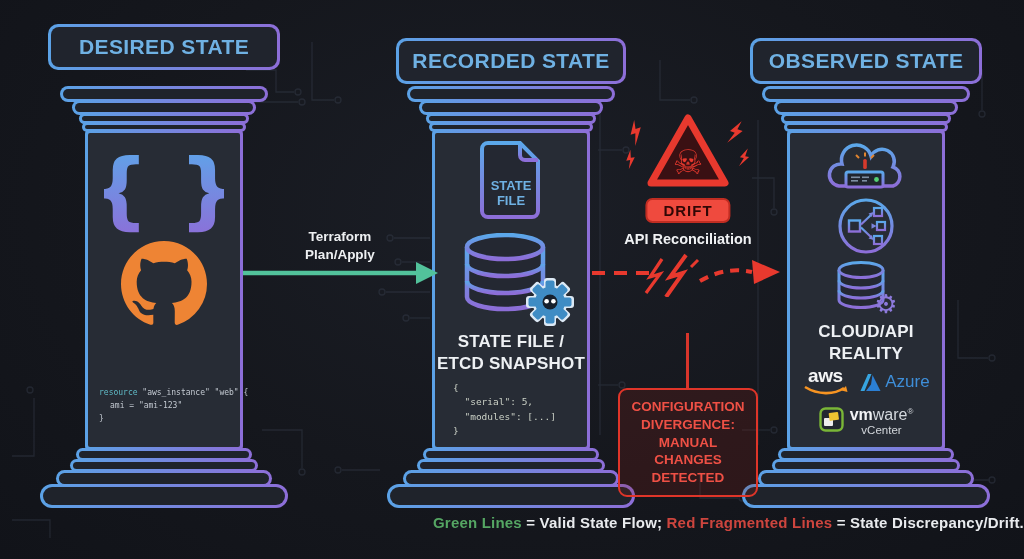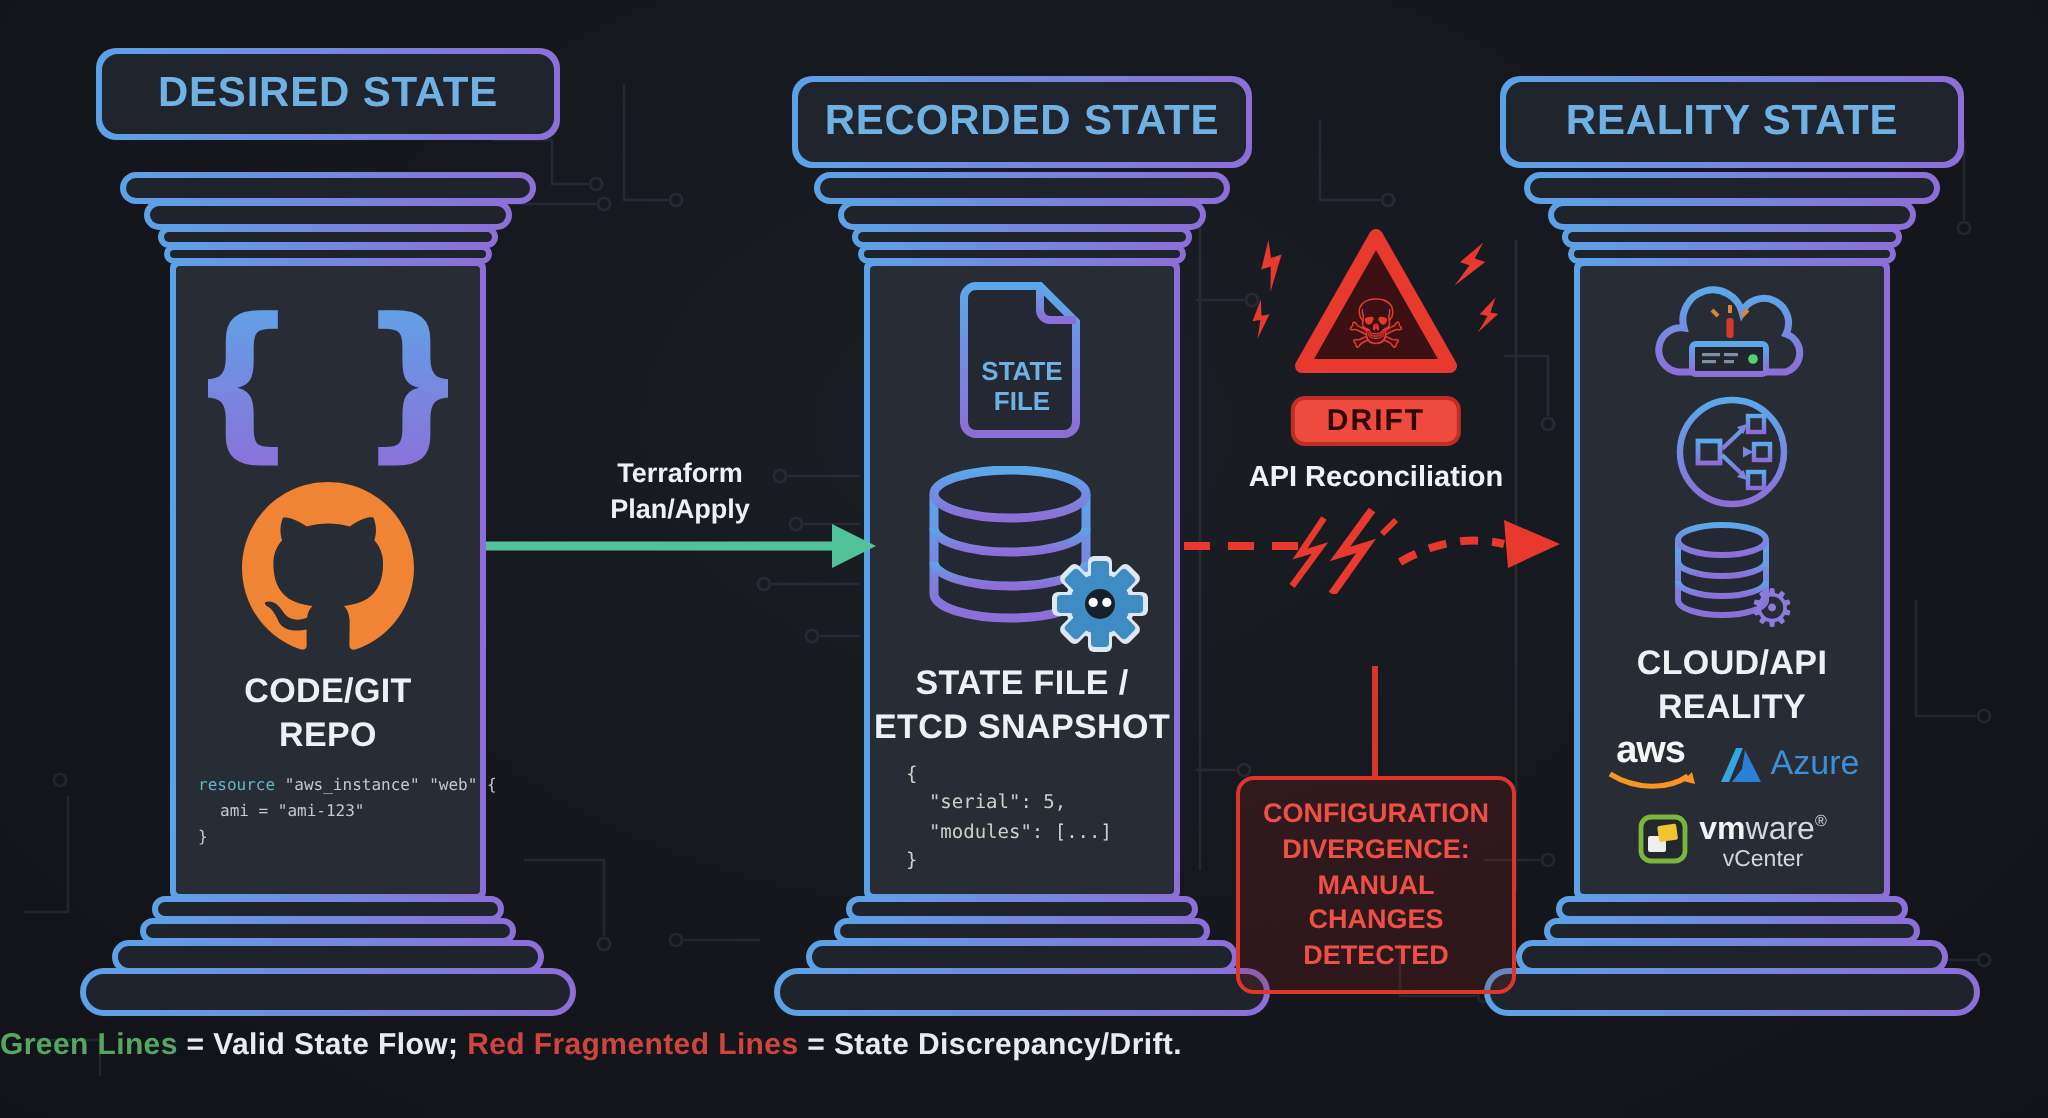--- a/index.html
+++ b/index.html
@@ -23,21 +23,21 @@
   .kw{color:#5fb9c5;}
   .indent{padding-left:11px;}
   .snippet{position:absolute;font-family:"DejaVu Sans Mono",monospace;font-size:9.5px;color:#cbd1c6;white-space:pre;line-height:1.5;}
   .flow-label{position:absolute;transform:translateX(-50%);text-align:center;color:#eef0f2;font-weight:bold;font-size:13.5px;line-height:1.35;white-space:pre-line;z-index:3;}
   .badge{position:absolute;transform:translateX(-50%);background:#ef4a3e;color:#310705;font-weight:bold;border-radius:7px;border:2px solid #c02d22;white-space:nowrap;z-index:3;}
   .badge.drift{font-size:15px;padding:2px 16px;letter-spacing:1px;}
   .badge.disconnect{font-size:18px;padding:4px 13px;letter-spacing:0.5px;}
   .red-box{position:absolute;transform:translateX(-50%);border:2.5px solid #e03529;border-radius:9px;background:rgba(148,28,22,0.20);color:#ef5045;font-weight:bold;font-size:13.5px;text-align:center;white-space:pre-line;line-height:1.32;padding:8px 9px;z-index:3;}
   .connector{position:absolute;background:#d8352b;z-index:3;}
   .api-label{position:absolute;transform:translateX(-50%);color:#f0f2f4;font-weight:bold;font-size:14.5px;white-space:nowrap;z-index:3;}
-  .legend{position:absolute;left:0;right:0;top:514px;text-align:left;font-weight:bold;font-size:15px;color:#e9ebee;letter-spacing:0.2px;z-index:3;}
+  .legend{position:absolute;left:0;right:0;top:514px;text-align:right;font-weight:bold;font-size:15px;color:#e9ebee;letter-spacing:0.2px;z-index:3;}
   .lg-green{color:#55a663;}
   .lg-red{color:#cd453e;}
   .filelabel{font-family:"Liberation Sans",sans-serif;font-weight:bold;}
   .logo-row{position:absolute;left:0;width:100%;display:flex;justify-content:center;align-items:center;gap:12px;z-index:3;}
   .aws-block{display:flex;flex-direction:column;align-items:center;}
   .aws-text{color:#f4f5f6;font-weight:bold;font-size:19px;letter-spacing:-0.5px;line-height:0.9;}
   .azure-block{display:flex;align-items:center;gap:4px;}
   .azure-text{color:#3e8ed8;font-size:17px;font-weight:normal;}
   .vmware-block{display:flex;align-items:flex-start;gap:6px;}
   .vmware-line1{color:#f2f3f5;font-size:16px;line-height:1.05;}
@@ -134,22 +134,20 @@
         <div class="icon-wrap" style="top:6px;">
           <svg width="120" height="100">
             <text x="60" y="80" text-anchor="middle" font-family="DejaVu Sans" font-weight="bold" font-size="84" fill="url(#gradV)">{ }</text>
           </svg>
         </div>
         <div class="icon-wrap" style="top:108px;">
           <svg width="86" height="86" viewBox="0 0 16 16">
             <path fill="#ee8434" d="M8 0C3.58 0 0 3.58 0 8c0 3.54 2.29 6.53 5.47 7.59.4.07.55-.17.55-.38 0-.19-.01-.82-.01-1.49-2.01.37-2.53-.49-2.69-.94-.09-.23-.48-.94-.82-1.13-.28-.15-.68-.52-.01-.53.63-.01 1.08.58 1.23.82.72 1.21 1.87.87 2.33.66.07-.52.28-.87.51-1.07-1.78-.2-3.64-.89-3.64-3.95 0-.87.31-1.59.82-2.15-.08-.2-.36-1.02.08-2.12 0 0 .67-.21 2.2.82.64-.18 1.32-.27 2-.27s1.36.09 2 .27c1.53-1.04 2.2-.82 2.2-.82.44 1.1.16 1.92.08 2.12.51.56.82 1.27.82 2.15 0 3.07-1.87 3.75-3.65 3.95.29.25.54.73.54 1.48 0 1.07-.01 1.93-.01 2.2 0 .21.15.46.55.38A8.013 8.013 0 0 0 16 8c0-4.42-3.58-8-8-8z"></path>
           </svg>
         </div>
-        <div class="caption" style="top:202px;">CODE/GIT
-REPO</div>
         <div class="codeblock" style="left:11px;top:254px;">
           <div><span class="kw">resource</span><span> "aws_instance" "web" {</span></div>
           <div class="indent">ami = "ami-123"</div>
           <div>}</div>
         </div>
       </div>
     </div>
     <div class="g tier" style="left:76px;top:448px;width:176px;height:13px;">
         <div class="in"></div>
       </div>
@@ -250,21 +248,21 @@
         <div class="in"></div>
       </div>
     <div class="g tier" style="left:387px;top:484px;width:248px;height:24px;border-radius:12px;">
         <div class="in" style="border-radius:9px;"></div>
       </div>
   </div>
 
   <div>
     <div class="g cap-head" style="left:750px;top:38px;width:232px;height:46px;">
       <div class="in">
-          <span class="title">REALITY STATE</span>
+          <span class="title">OBSERVED STATE</span>
         </div>
     </div>
     <div class="g tier" style="left:762px;top:86px;width:208px;height:16px;">
         <div class="in"></div>
       </div>
     <div class="g tier" style="left:774px;top:100px;width:184px;height:15px;">
         <div class="in"></div>
       </div>
     <div class="g tier" style="left:781px;top:113px;width:170px;height:11px;">
         <div class="in"></div>

